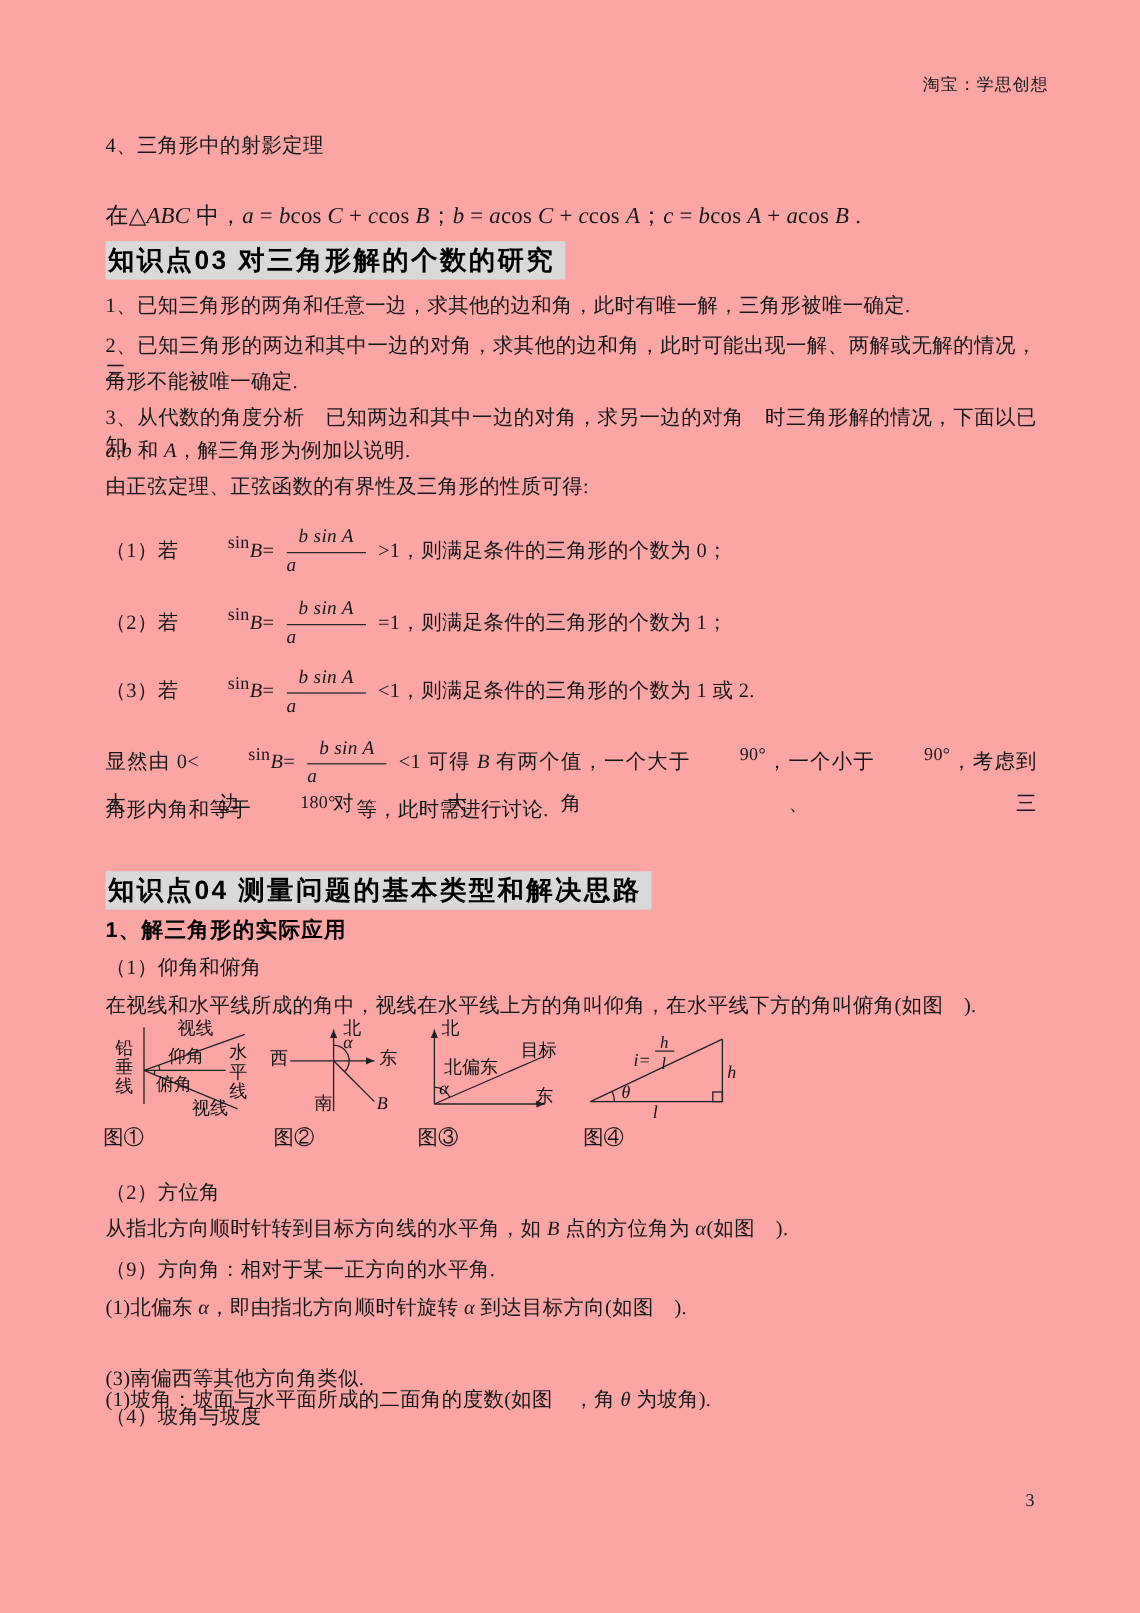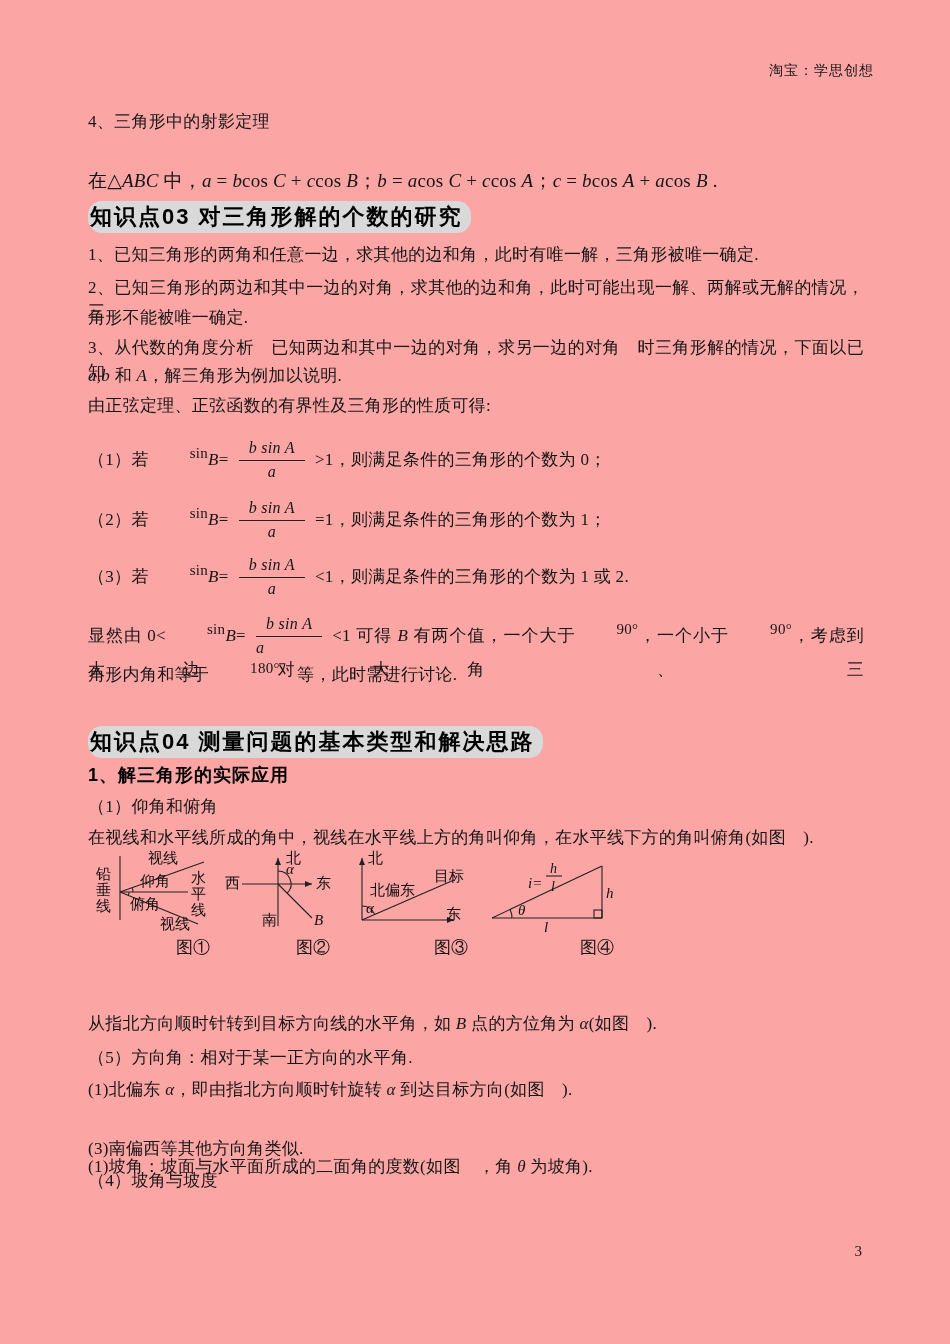--- a/index.html
+++ b/index.html
@@ -4,39 +4,39 @@
 <style>
   html,body{margin:0;padding:0;background:#ffffff;}
   .page{position:relative;width:950px;height:1344px;background:#fca5a5;overflow:hidden;
         font-family:"Liberation Serif","DejaVu Serif",serif;color:#161616;}
   .blk{position:absolute;left:88px;right:86px;font-size:17px;line-height:24px;
        letter-spacing:0.3px;}
   .jl{text-align:justify;text-align-last:justify;}
   .hdr{position:absolute;top:62px;right:76px;font-size:14px;letter-spacing:1px;}
   .pgnum{position:absolute;top:1243px;right:88px;font-size:15px;}
   .hl{display:inline-block;background:#d9d9d9;font-family:"Liberation Sans","DejaVu Sans",sans-serif;
-      font-weight:700;font-size:22px;letter-spacing:2px;line-height:29px;padding:1px 8px 2px 2px;color:#000;border-radius:14px;}
+      font-weight:700;font-size:22px;letter-spacing:2px;line-height:29px;padding:1px 8px 2px 2px;color:#000;}
   .boldsans{font-family:"Liberation Sans","DejaVu Sans",sans-serif;font-weight:700;
             font-size:18px;letter-spacing:1px;color:#000;}
   .math{font-size:19px;letter-spacing:0.2px;margin-top:28px;}
   .it{font-style:italic;font-family:"Liberation Serif","DejaVu Serif",serif;}
   .rm{font-family:"Liberation Serif","DejaVu Serif",serif;}
   .sup{position:relative;top:-7px;font-size:15px;margin-left:41px;}
-  .frac{display:inline-block;vertical-align:-12px;text-align:center;margin:0 10px;
+  .frac{display:inline-block;vertical-align:-12px;margin:0 10px;
         font-size:16px;line-height:20px;}
   .fnum{display:block;border-bottom:1px solid #222;padding:0 10px 2px;font-style:italic;}
   .fden{display:block;padding-top:1px;font-style:italic;}
   
   .figrow{position:absolute;left:86px;top:854px;display:flex;gap:18px;}
   .fig{position:relative;}
   .figbody{position:relative;}
   .fig svg{display:block;}
   .flab{position:absolute;font-size:15px;line-height:16px;white-space:nowrap;color:#111;}
   .vert{width:16px;white-space:normal;word-break:break-all;}
-  .figcap{text-align:right;font-size:17px;margin-top:4px;}
+  .figcap{text-align:left;font-size:17px;margin-top:4px;}
   svg line,svg path,svg rect{stroke:#222;stroke-width:1.1;fill:none;}
   svg polygon{fill:#222;stroke:none;}
   svg text{font-family:"Liberation Serif","DejaVu Serif",serif;fill:#111;stroke:none;}
 </style>
 </head>
 <body>
 
 <div class="page">
 
   <div class="hdr">淘宝：学思创想</div>
@@ -158,22 +158,23 @@
           <text x="32" y="61" font-size="15" font-style="italic">θ</text>
           <text x="120" y="44" font-size="15" font-style="italic">h</text>
           <text x="58" y="78" font-size="15" font-style="italic">l</text>
         </svg>
       </div>
       <div class="figcap">图④</div>
     </div>
 
   </div>
 
+  <div class="blk" style="top:982px">（2）方位角</div>
   <div class="blk" style="top:1012px"><span>从指北方向顺时针转到目标方向线的水平角，如 </span><span class="it">B</span><span> 点的方位角为 </span><span class="it">α</span><span>(如图　).</span></div>
-  <div class="blk" style="top:1046px">（5）方向角：相对于某一正方向的水平角.</div>
+  <div class="blk" style="top:1046px">（9）方向角：相对于某一正方向的水平角.</div>
   <div class="blk" style="top:1078px"><span>(1)北偏东 </span><span class="it">α</span><span>，即由指北方向顺时针旋转 </span><span class="it">α</span><span> 到达目标方向(如图　).</span></div>
   <div class="blk" style="top:1137px">(3)南偏西等其他方向角类似.</div>
   <div class="blk" style="top:1169px">（4）坡角与坡度</div>
   <div class="blk" style="top:1155px"><span>(1)坡角：坡面与水平面所成的二面角的度数(如图　，角 </span><span class="it">θ</span><span> 为坡角).</span></div>
 
   <div class="pgnum">3</div>
 
 </div>
 
 </body></html>

